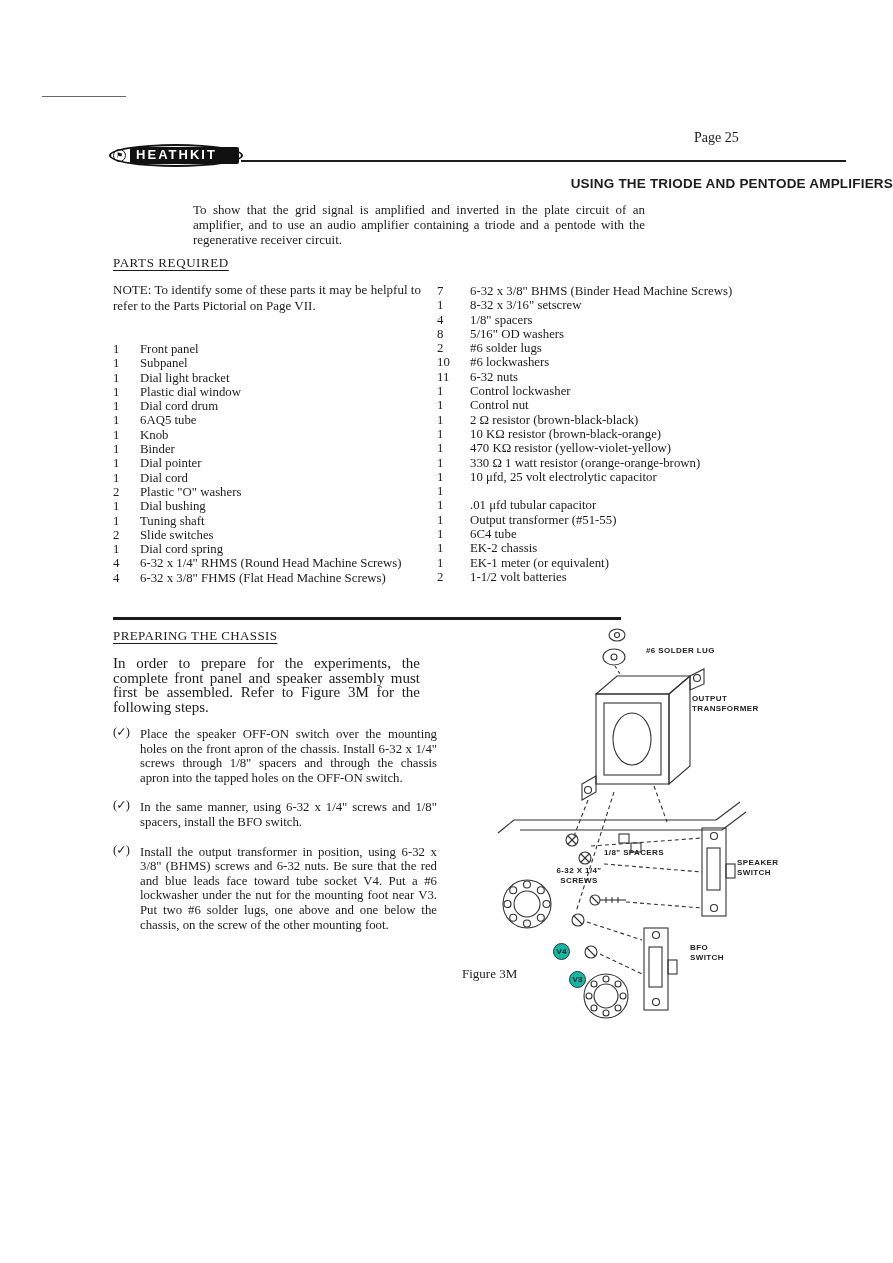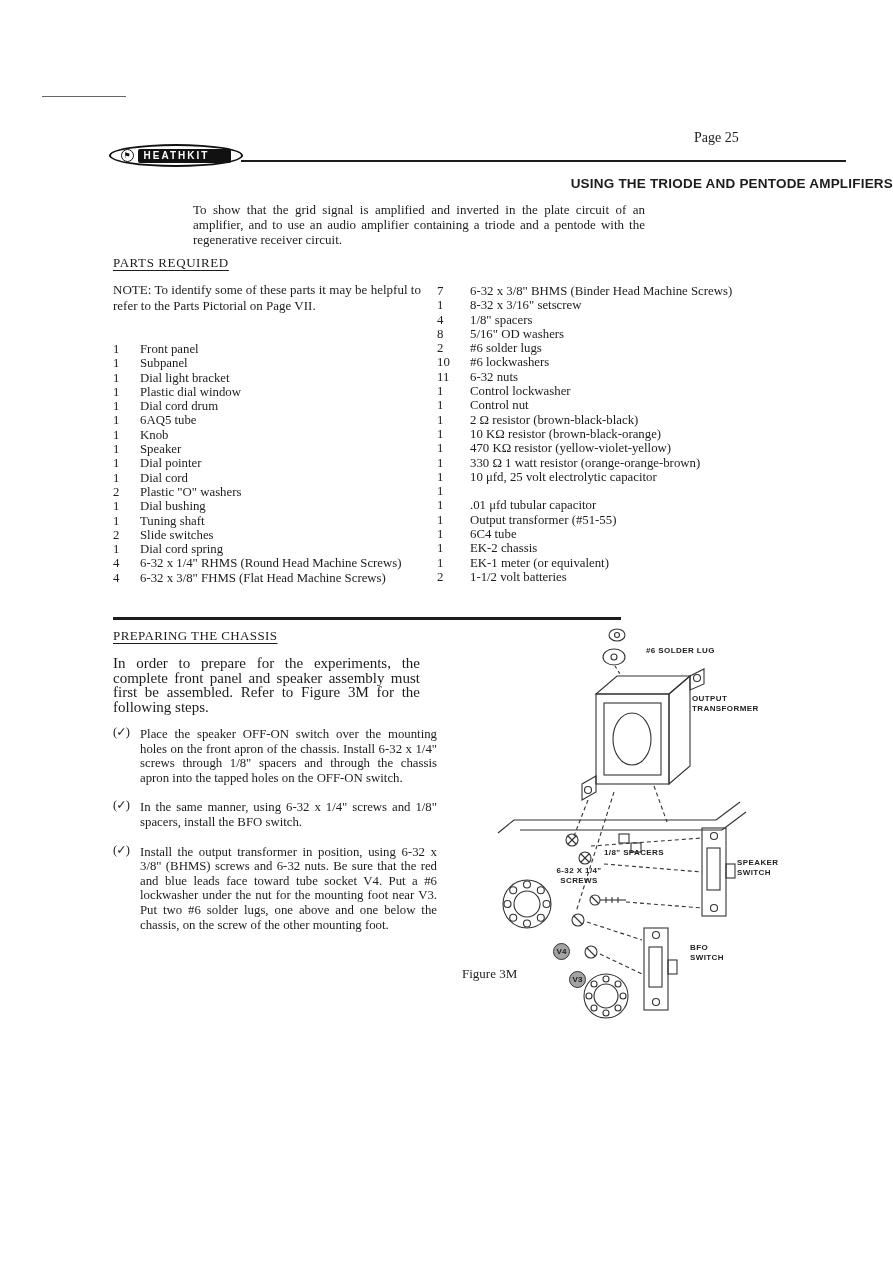--- a/index.html
+++ b/index.html
@@ -19,21 +19,21 @@
     border:2px solid #111; border-radius:50%;
     display:flex; align-items:center; justify-content:center; gap:4px; background:#fff;
   }
   .emblem {
     width:13px; height:13px; border:1.5px solid #111; border-radius:50%;
     display:flex; align-items:center; justify-content:center;
     font-size:8px; line-height:1; color:#111; flex:0 0 auto;
   }
   .logo-text {
     background:#111; color:#fff; font-family:"Liberation Sans", sans-serif;
-    font-weight:bold; font-size:10px; letter-spacing:2px; padding:1px 22px 2px 6px;
+    font-weight:bold; font-size:13px; letter-spacing:2px; padding:1px 22px 2px 6px;
     border-radius:2px; line-height:1.1;
   }
   .header-rule { position:absolute; left:241px; top:160px; width:605px; height:2px; background:#1c1c1c; }
 
   .title {
     position:absolute; left:0; top:176px; width:893px; text-align:right;
     font-family:"Liberation Sans", sans-serif; font-weight:bold; font-size:13.5px; letter-spacing:0.2px;
   }
   .intro { position:absolute; left:193px; top:202px; width:452px; font-size:13px; line-height:15.2px; text-align:justify; }
 
@@ -72,21 +72,21 @@
   }
   .fl-solder   { left:192px; top:24px;  width:90px; }
   .fl-out      { left:238px; top:72px;  width:68px; }
   .fl-spacers  { left:150px; top:226px; width:84px; }
   .fl-screws   { left:96px;  top:244px; width:58px; text-align:center; }
   .fl-spk      { left:283px; top:236px; width:52px; }
   .fl-bfo      { left:236px; top:321px; width:46px; }
   .v-badge {
     position:absolute; width:17px; height:17px; border:1.2px solid #333; border-radius:50%;
     font-family:"Liberation Sans", sans-serif; font-size:8px; font-weight:bold;
-    display:flex; align-items:center; justify-content:center; background:#a3a3a3;
+    display:flex; align-items:center; justify-content:center; background:#14b8a6;
   }
   .v4 { left:99px;  top:321px; }
   .v3 { left:115px; top:349px; }
   .fig-caption { position:absolute; left:8px; top:344px; font-size:13px; }
 </style>
 </head>
 <body>
 
 <div class="sheet">
 
@@ -137,21 +137,21 @@
         <span class="desc">6AQ5 tube</span>
       </div>
 
       <div class="part-row">
         <span class="qty">1</span>
         <span class="desc">Knob</span>
       </div>
 
       <div class="part-row">
         <span class="qty">1</span>
-        <span class="desc">Speaker</span>
+        <span class="desc">Binder</span>
       </div>
 
       <div class="part-row">
         <span class="qty">1</span>
         <span class="desc">Dial pointer</span>
       </div>
 
       <div class="part-row">
         <span class="qty">1</span>
         <span class="desc">Dial cord</span>

